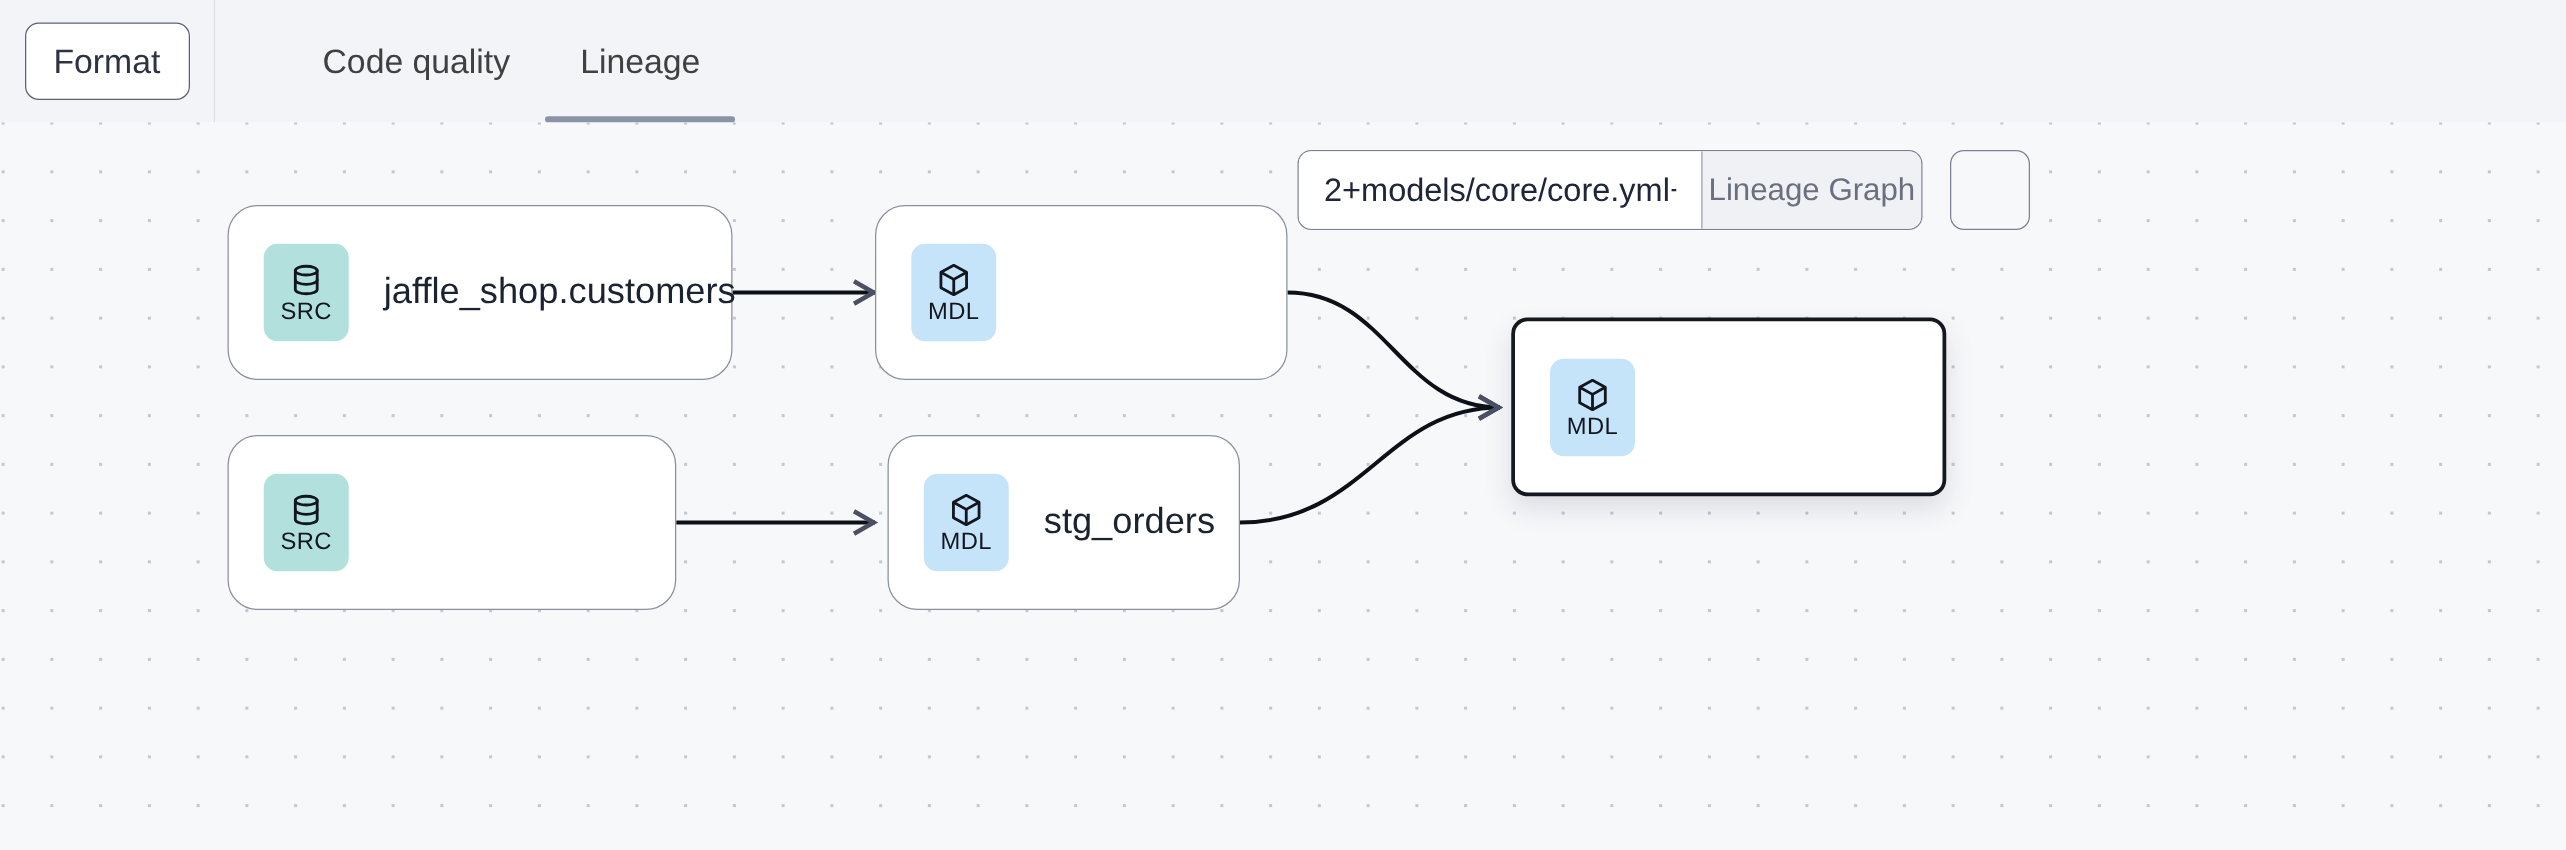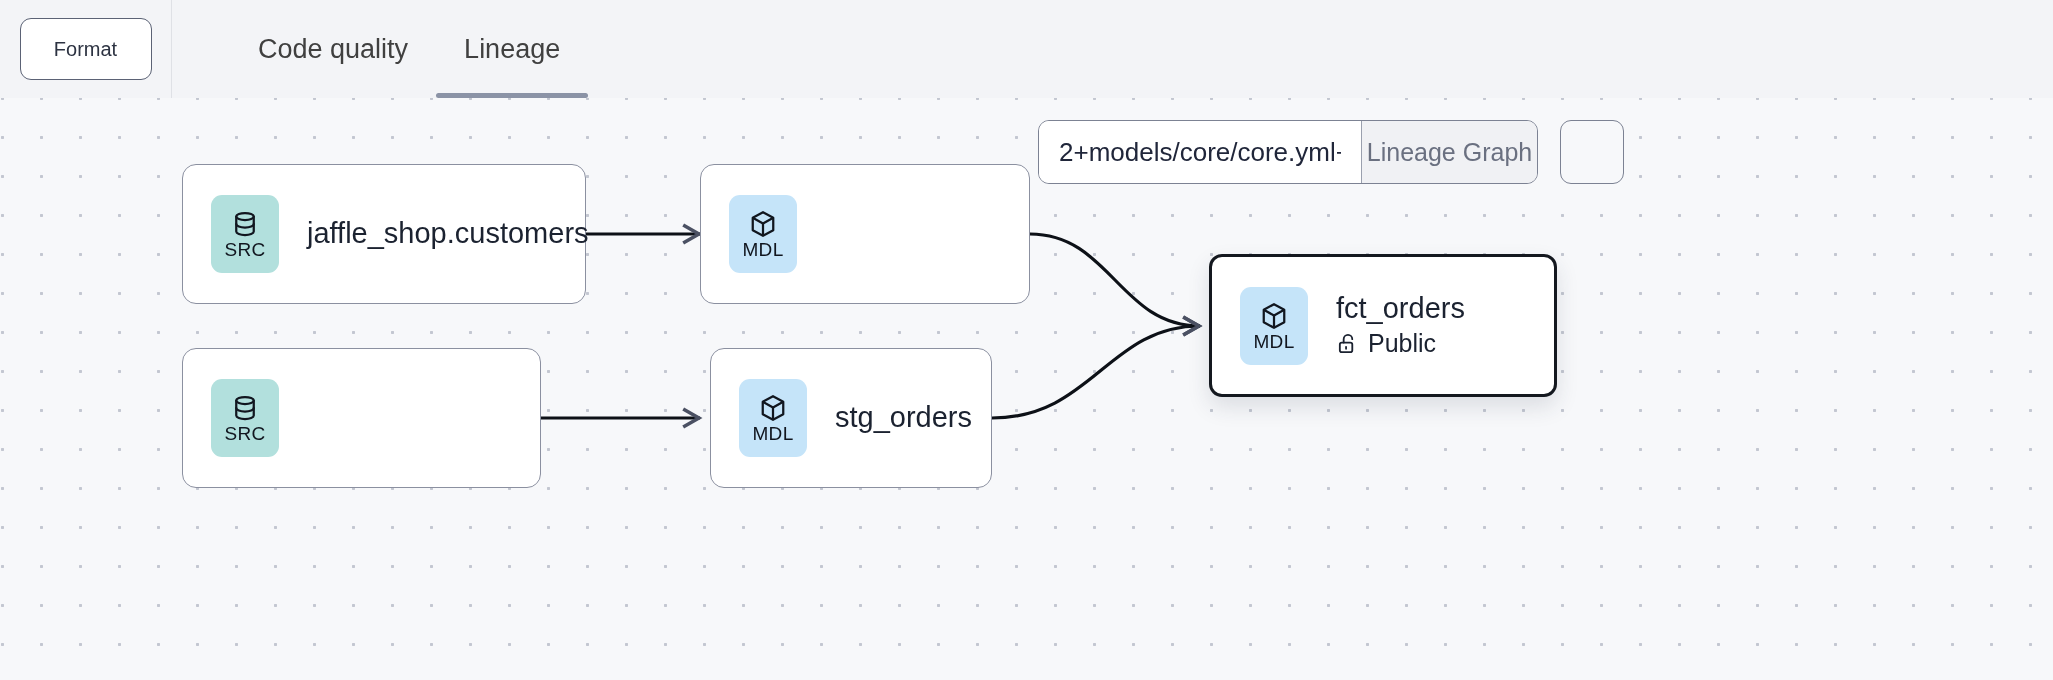--- a/index.html
+++ b/index.html
@@ -22,21 +22,21 @@
     width: 172px; height: 98px;
     background: #f3f4f7;
     display: flex; align-items: center; justify-content: center;
     border-right: 1px solid #dfe1e6;
   }
   .format-btn {
     width: 132px; height: 62px;
     background: #ffffff;
     border: 1.6px solid #5b6275;
     border-radius: 11px;
-    font-size: 20px; color: #2d3342;
+    font-size: 27px; color: #2d3342;
     display: flex; align-items: center; justify-content: center;
     cursor: pointer;
     font-family: "Liberation Sans", sans-serif;
   }
   .tabs { display: flex; align-items: flex-end; height: 98px; padding-left: 58px; }
   .tab {
     position: relative;
     height: 98px;
     display: flex; align-items: center; justify-content: center;
     padding: 0 28px;
@@ -60,21 +60,21 @@
     background-position: 22px 20px;
     overflow: hidden;
   }
   .edges { position: absolute; left: 0; top: 0; width: 2053px; height: 582px; pointer-events: none; }
 
   
   .node {
     position: absolute;
     background: #ffffff;
     border: 1.6px solid #8b90a0;
-    border-radius: 14px;
+    border-radius: 24px;
     display: flex; align-items: center;
     padding-left: 28px;
     cursor: pointer;
   }
   .node.selected {
     border: 3px solid #14181f;
     border-radius: 13px;
     box-shadow: 0 10px 22px rgba(40,48,66,.13);
   }
   .badge {
@@ -216,31 +216,20 @@
 
     <div class="node selected" style="left:1209px; top:156px; width:348px; height:143px;">
       <div class="badge mdl">
         <svg width="30" height="30" viewBox="0 0 24 24" fill="none" stroke="#11161f" stroke-width="1.8" stroke-linejoin="round">
           <path d="M12 2.6 20.2 7v10L12 21.4 3.8 17V7z"></path>
           <path d="M3.8 7 12 11.6 20.2 7"></path>
           <path d="M12 11.6v9.8"></path>
         </svg>
         <span class="badge-text">MDL</span>
       </div>
-      <div class="node-body">
-        <span class="node-title">fct_orders</span>
-        <span class="node-meta">
-          <svg width="23" height="23" viewBox="0 0 24 24" fill="none" stroke="#1b2230" stroke-width="1.9" stroke-linecap="round" stroke-linejoin="round">
-            <rect x="4" y="11" width="13" height="10" rx="2"></rect>
-            <path d="M8 11V7.5a4.5 4.5 0 0 1 9 0"></path>
-            <path d="M10.5 15.5v2"></path>
-          </svg>
-          <span>Public</span>
-        </span>
-      </div>
     </div>
 
     <div class="selector">
       <input class="selector-input" type="text" value="2+models/core/core.yml+2" style="">
       <button class="selector-btn">Lineage Graph</button>
     </div>
 
     <div class="side-ctrl"></div>
 
   </div>

